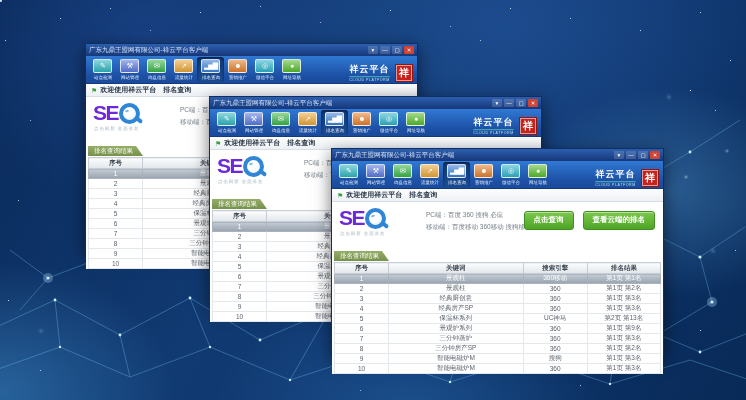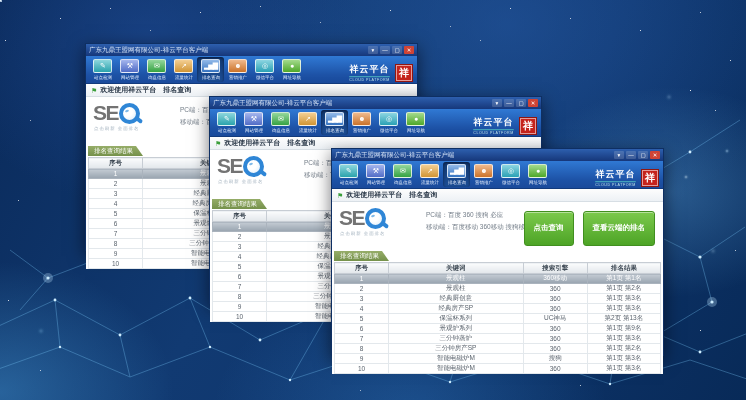--- a/index.html
+++ b/index.html
@@ -64,30 +64,30 @@
   
   .banner{height:12px;flex:0 0 12px;display:flex;align-items:center;gap:3px;padding:0 5px;
     background:linear-gradient(#fdfdfd,#edf1f5);border-bottom:1px solid #d7dee4;}
   .flag{color:#3a9e3a;font-size:7px;line-height:1;}
   .banner-welcome{font-size:7px;font-weight:bold;color:#2c3a4a;}
   .banner-section{font-size:7px;font-weight:bold;color:#2c3a4a;margin-left:4px;}
   
   .content{flex:1;background:#fff;position:relative;padding:0 2px;}
   .seo-row{height:42px;position:relative;}
   .seo-logo{position:absolute;left:5px;top:5px;display:flex;align-items:flex-start;}
-  .seo-se{font-size:21px;font-weight:bold;color:#737373;letter-spacing:-1.5px;line-height:22px;}
+  .seo-se{font-size:21px;font-weight:bold;color:#6d28d9;letter-spacing:-1.5px;line-height:22px;}
   .mag{position:relative;display:inline-block;width:13px;height:13px;border:4px solid #2f86d6;border-radius:50%;
     background:radial-gradient(circle at 35% 35%,#ffffff 40%,#d9ecfb);margin-left:1px;margin-top:1px;}
   .mag::after{content:"";position:absolute;width:8px;height:3.5px;background:#2f86d6;right:-7px;bottom:-1px;
     transform:rotate(38deg);border-radius:2px;}
   .mag-spark{position:absolute;left:2px;top:3px;width:4px;height:2px;background:#7fb9e8;border-radius:50%;transform:rotate(-25deg);}
   .seo-tagline{position:absolute;left:6px;top:28px;font-size:5px;color:#a8b6c2;white-space:nowrap;letter-spacing:1px;transform:scale(.9);transform-origin:left;}
   .desc{position:absolute;left:92px;top:7px;font-size:6.5px;color:#737d88;line-height:1.9;white-space:nowrap;}
   .btns{position:absolute;right:6px;top:9px;display:flex;gap:9px;}
-  .btn{height:17px;padding:8px 9px;border-radius:3px;border:1px solid #418f1f;color:#fff;font-size:7.5px;
+  .btn{height:17px;padding:0 9px;border-radius:3px;border:1px solid #418f1f;color:#fff;font-size:7.5px;
     font-weight:bold;line-height:16px;background:linear-gradient(#7cc94c,#4da426);
     box-shadow:inset 0 1px 0 rgba(255,255,255,.45);white-space:nowrap;}
   
   .tab{display:inline-block;background:linear-gradient(#96ad68,#75914b);color:#fff;font-size:6.5px;
     line-height:10px;padding:0 10px 0 6px;clip-path:polygon(0 0,calc(100% - 7px) 0,100% 100%,0 100%);}
   table{width:100%;border-collapse:collapse;table-layout:fixed;}
   th{background:linear-gradient(#fbfcfd,#e2e6ea);border:1px solid #c7cdd4;color:#3f4a55;
     font-size:6.5px;font-weight:bold;height:10px;padding:0;}
   td{border:1px solid #e3e8ec;border-top:none;color:#5a636d;font-size:6.5px;text-align:center;
     height:8.8px;padding:0;overflow:hidden;white-space:nowrap;}

